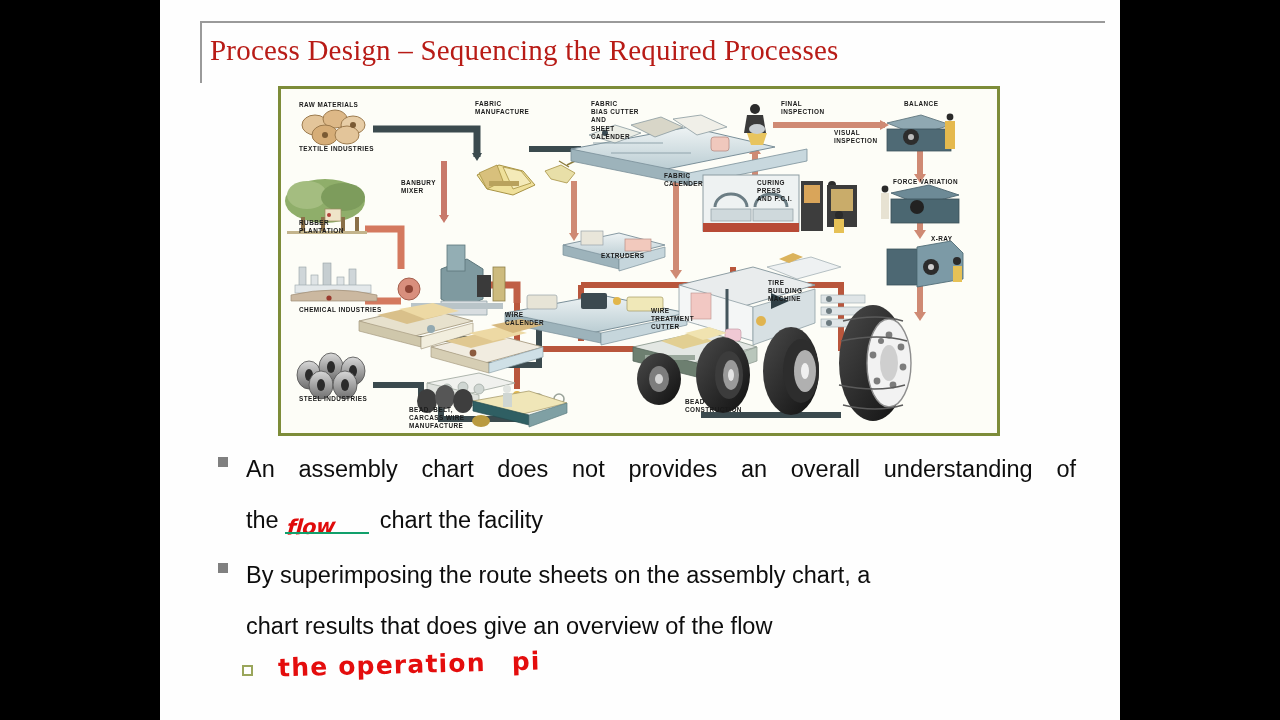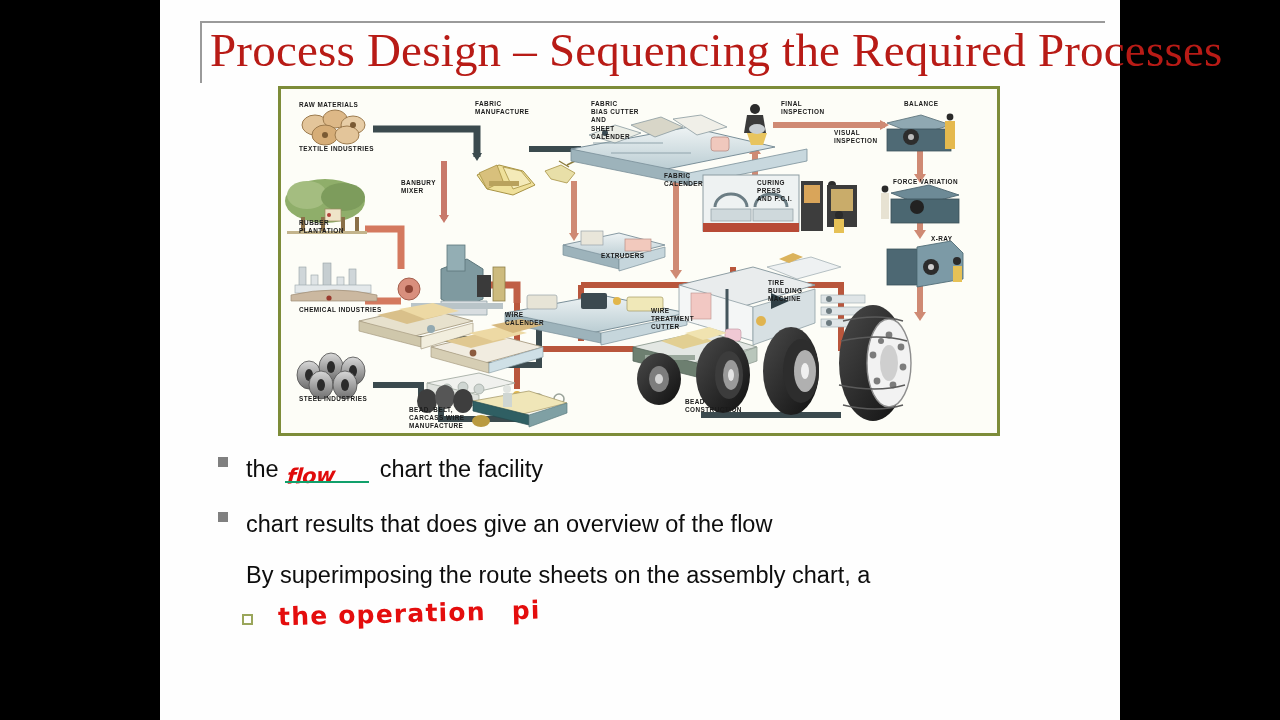--- a/index.html
+++ b/index.html
@@ -26,21 +26,21 @@
     position: absolute; left: 40px; top: 21px; width: 905px; height: 2px;
     background: #9a9a9a;
   }
   .title-tick {
     position: absolute; left: 40px; top: 21px; width: 2px; height: 62px;
     background: #9a9a9a;
   }
   .slide-title {
     position: absolute; left: 50px; top: 28px; width: 900px;
     font-family: "Liberation Serif", serif;
-    font-size: 47px; line-height: 44px;
+    font-size: 29px; line-height: 44px;
     color: #b81b16; letter-spacing: .2px; white-space: nowrap;
   }
 
   
   .figure {
     position: absolute; left: 118px; top: 86px; width: 722px; height: 350px;
     border: 3px solid #7d8c39; background: #fdfdf8;
     overflow: hidden;
   }
   .fig-canvas { position: absolute; inset: 0; }
@@ -494,34 +494,35 @@
 MANUFACTURE</div>
         <div class="fig-label" style="left:404px; top:309px;">BEAD
 CONSTRUCTION</div>
       </div>
     </div>
 
     <div class="body">
 
       <div class="bullet-row">
         <span class="sq-bullet"></span>
+        <div class="btext just">An assembly chart does not provides an overall understanding of</div>
         <div class="btext">
           <span>the</span>
           <span class="hand-blank">
             <span class="ink">flow</span>
             <span class="rule"></span>
           </span>
           <span>chart the facility</span>
         </div>
       </div>
 
       <div class="bullet-row">
         <span class="sq-bullet"></span>
+        <div class="btext">By superimposing the route sheets on the assembly chart, a</div>
         <div class="btext">chart results that does give an overview of the flow</div>
-        <div class="btext">By superimposing the route sheets on the assembly chart, a</div>
       </div>
 
       <div class="hand-note">
         <span class="sq-bullet-hollow"></span>
         <span class="ink"><span>the operation</span><span class="gap"></span><span>pi</span></span>
       </div>
 
     </div>
   </div>
 </div>

